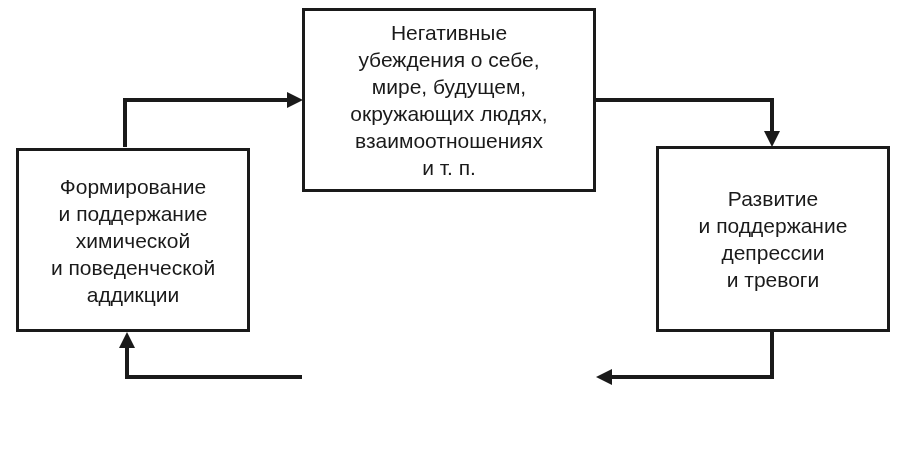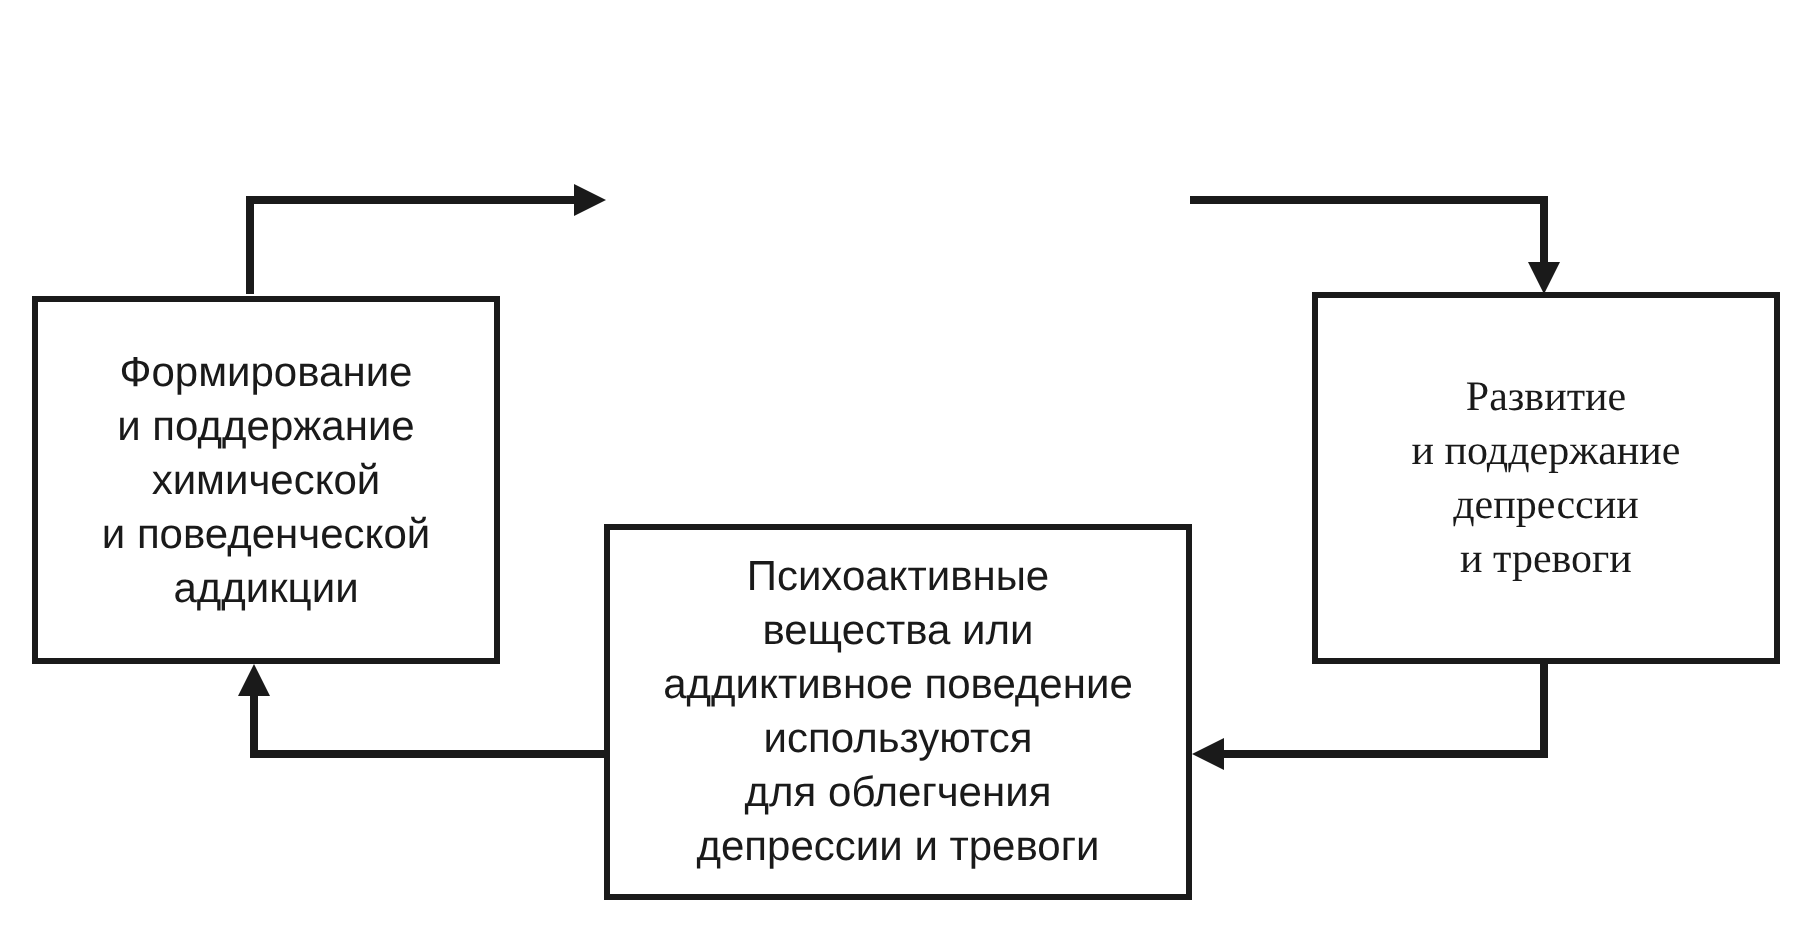--- a/index.html
+++ b/index.html
@@ -26,21 +26,21 @@
   }
   .box-text {
     font-size: 21px;
     line-height: 27px;
     color: #1a1a1a;
     text-align: center;
     white-space: pre-line;
   }
   #box-top    { left: 302px; top:   8px; width: 294px; height: 184px; }
   #box-left   { left:   16px; top: 148px; width: 234px; height: 184px; }
-  #box-right  { left: 656px; top: 146px; width: 234px; height: 186px; font-family: Liberation Serif, serif; }
+  #box-right  { left: 656px; top: 146px; width: 234px; height: 186px; }
   #box-bottom { left: 302px; top: 262px; width: 294px; height: 188px; }
   svg.arrow-layer {
     position: absolute;
     left: 0;
     top: 0;
     width: 900px;
     height: 469px;
   }
   .arrow-line {
     fill: none;
@@ -73,38 +73,38 @@
       <polyline class="arrow-line" points="772,331 772,377 610,377"></polyline>
       <polygon class="arrow-head" points="596,377 612,369 612,385"></polygon>
     </g>
 
     <g>
       <polyline class="arrow-line" points="302,377 127,377 127,346"></polyline>
       <polygon class="arrow-head" points="127,332 119,348 135,348"></polygon>
     </g>
   </svg>
 
+  <div class="box" id="box-top">
+    <div class="box-text">Негативные
+убеждения о себе,
+мире, будущем,
+окружающих людях,
+взаимоотношениях
+и т. п.</div>
+  </div>
 
   <div class="box" id="box-left">
     <div class="box-text">Формирование
 и поддержание
 химической
 и поведенческой
 аддикции</div>
   </div>
 
   <div class="box" id="box-right">
     <div class="box-text">Развитие
 и поддержание
 депрессии
 и тревоги</div>
   </div>
 
-  <div class="box" id="box-bottom">
-    <div class="box-text">Психоактивные
-вещества или
-аддиктивное поведение
-используются
-для облегчения
-депрессии и тревоги</div>
-  </div>
 
 </div>
 
 </body></html>

